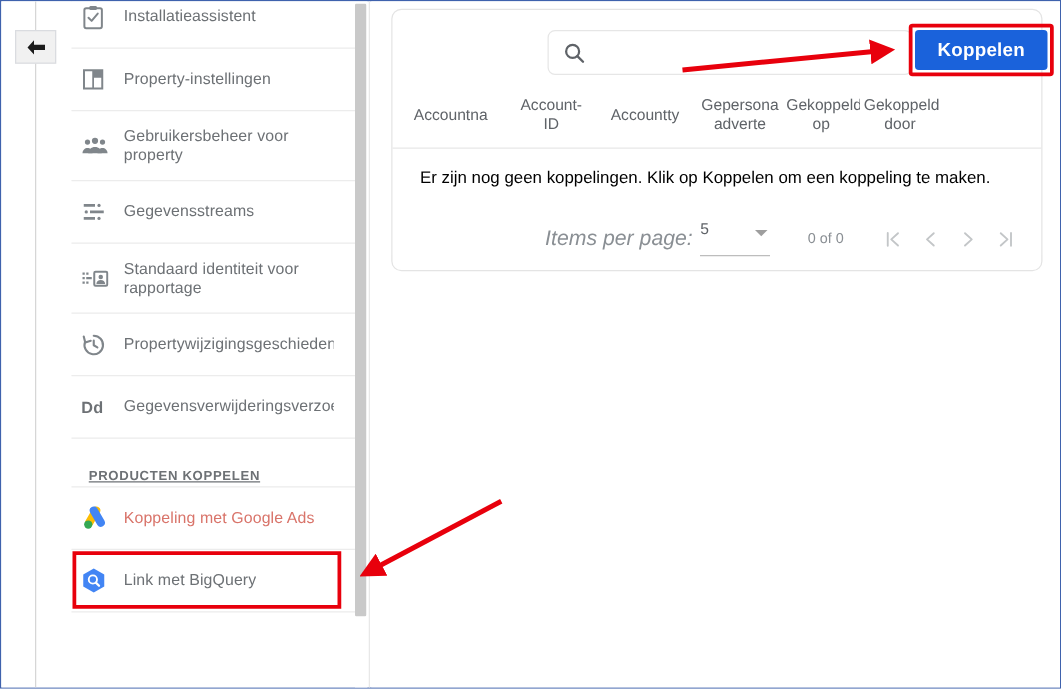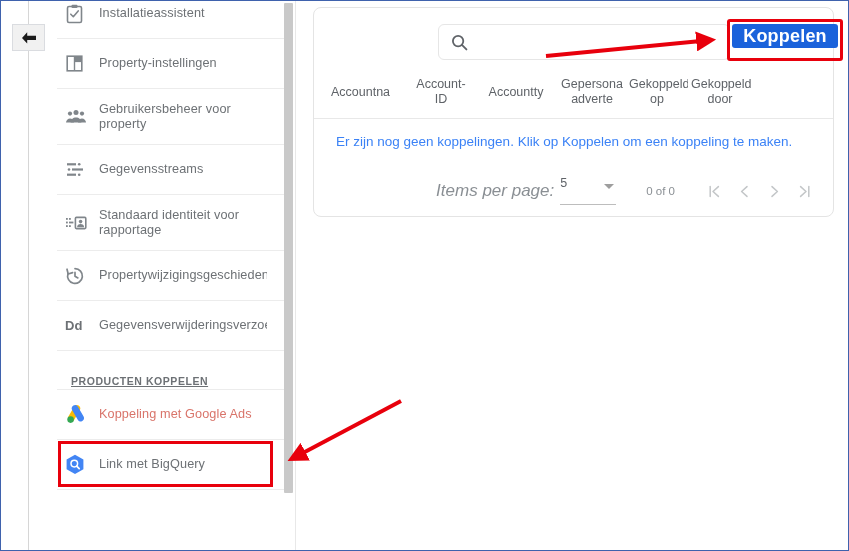--- a/index.html
+++ b/index.html
@@ -218,27 +218,27 @@
     width: 220px;
     background: transparent;
   }
   #search-input::placeholder { color: #adb0b3; }
 
   #link-button {
     position: absolute;
     left: 418px;
     top: 16px;
     width: 106px;
-    height: 24px;
+    height: 32px;
     background: #1a62db;
     color: #ffffff;
     border: 0;
     border-radius: 3px;
     font-family: "Liberation Sans", sans-serif;
-    font-size: 18px;
+    font-size: 15px;
     font-weight: bold;
     letter-spacing: .2px;
     cursor: pointer;
   }
   #link-button-highlight {
     position: absolute;
     left: 413px;
     top: 11px;
     width: 116px;
     height: 42px;
@@ -283,21 +283,21 @@
     top: 110px;
     width: 100%;
     height: 46px;
     display: flex;
     align-items: center;
     padding-left: 22px;
     box-sizing: border-box;
   }
   #empty-text {
     font-size: 13.5px;
-    color: #3b82f6;
+    color: #000000;
   }
 
   
   #paginator {
     position: absolute;
     left: 0;
     top: 160px;
     width: 100%;
     height: 46px;
     display: flex;

